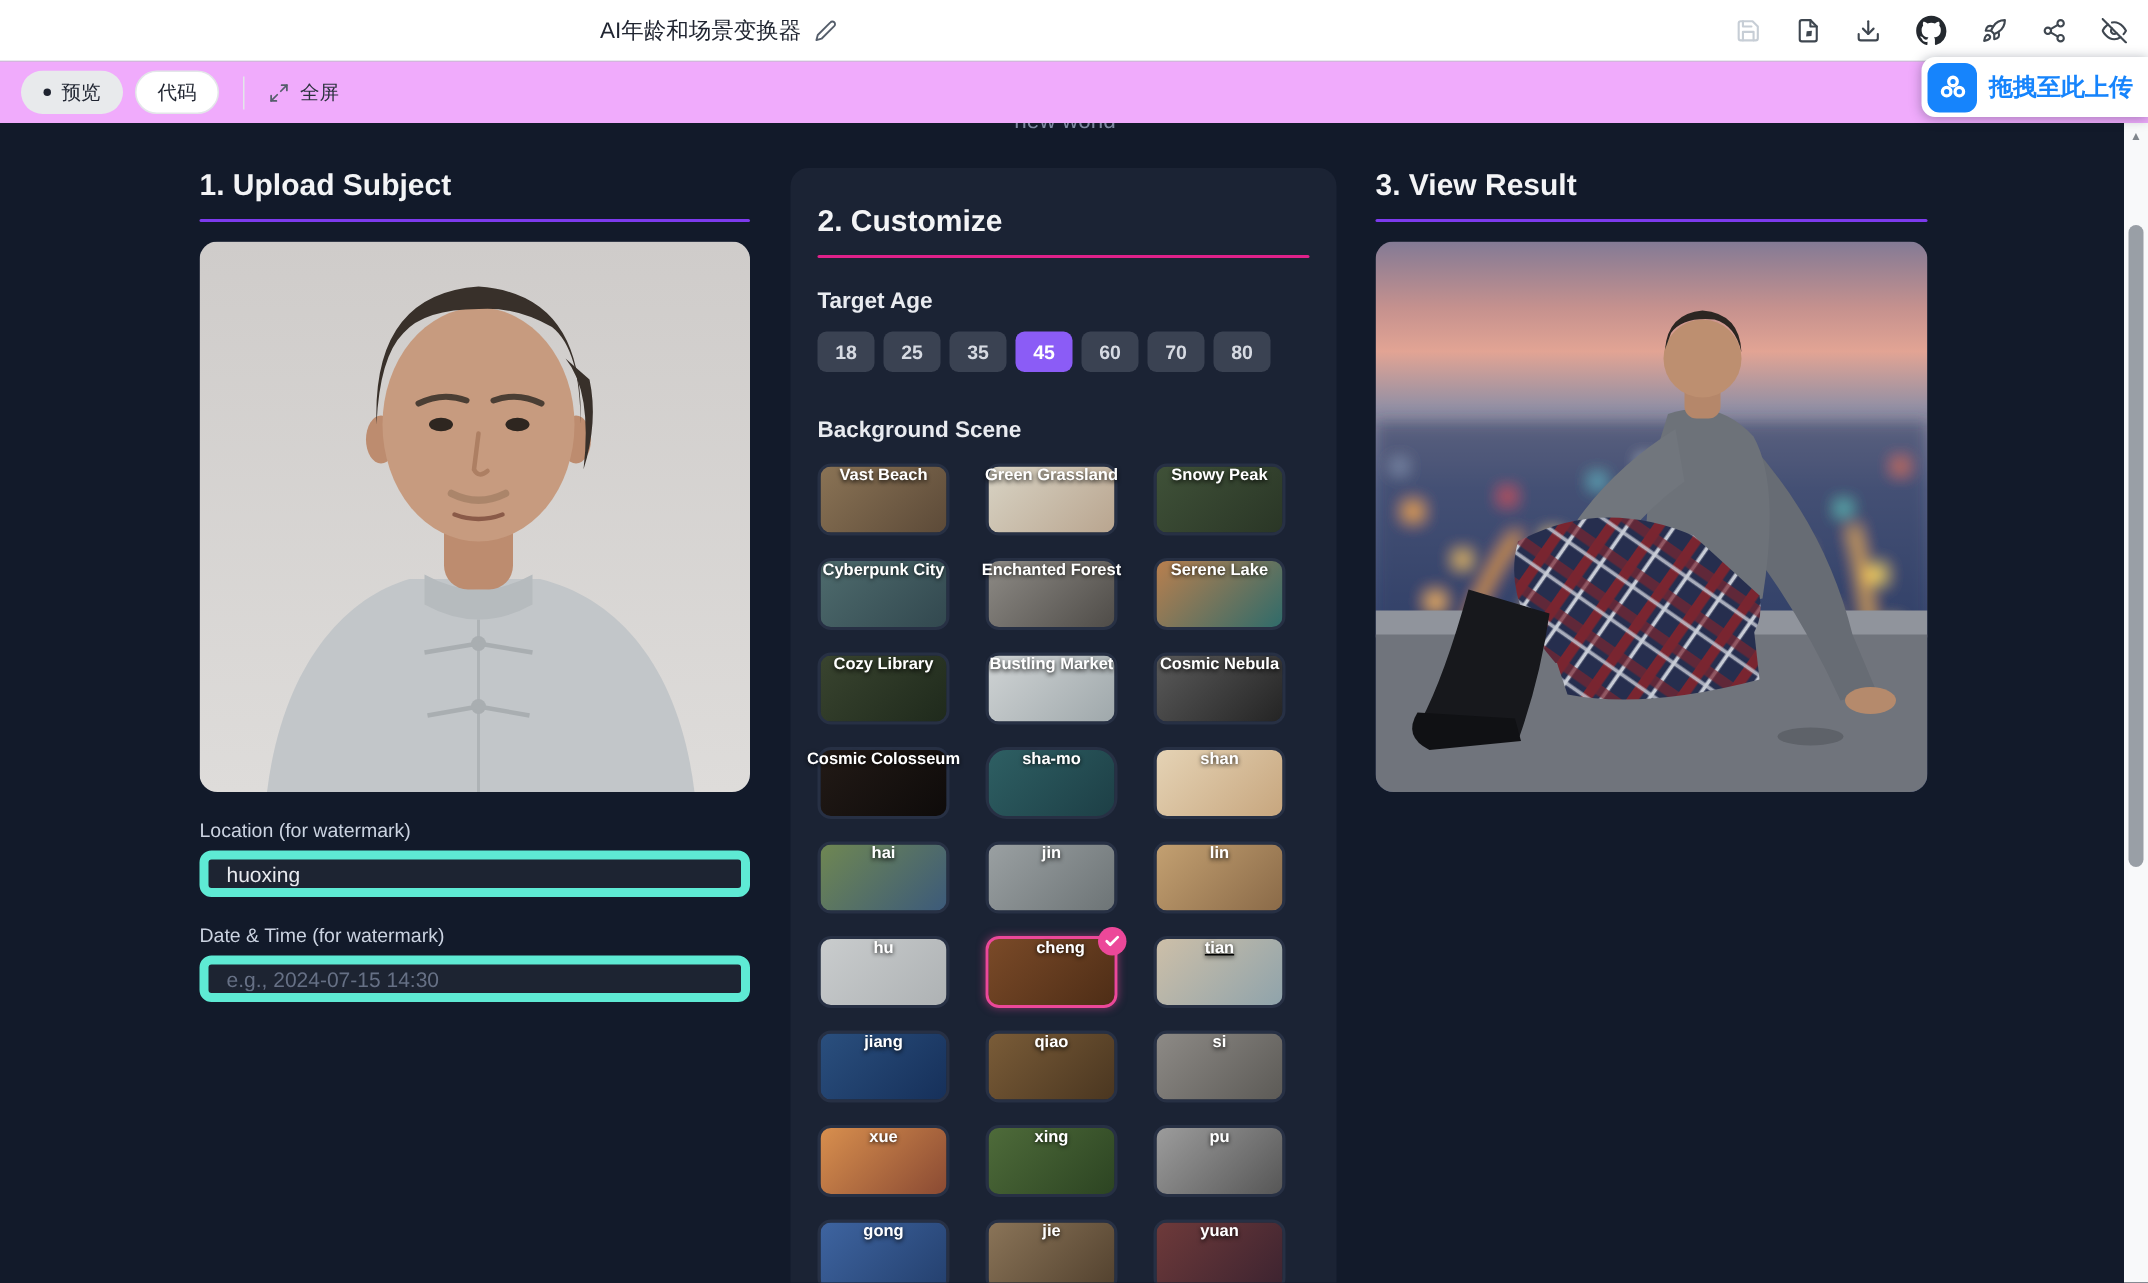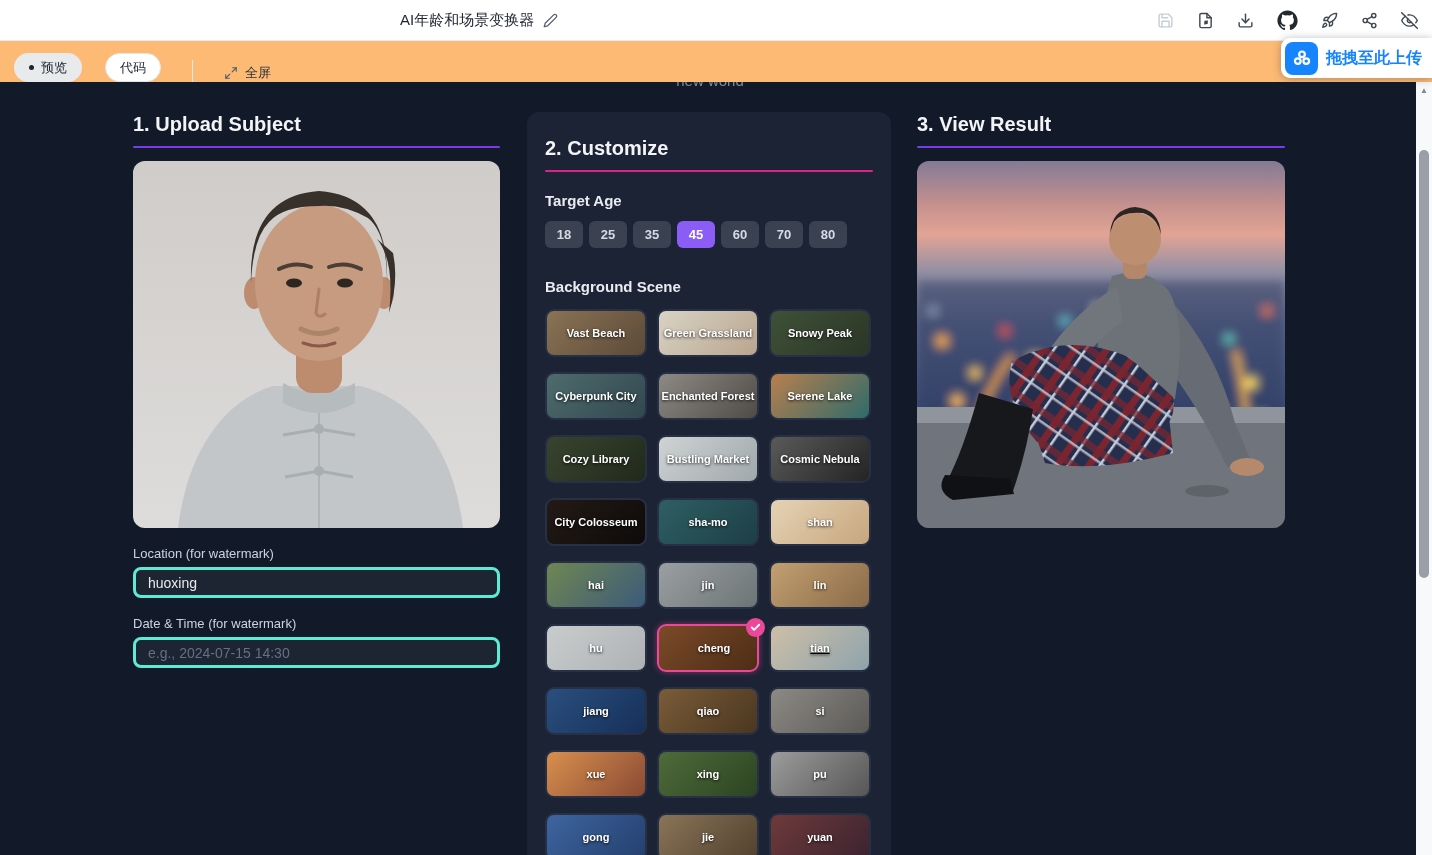--- a/index.html
+++ b/index.html
@@ -12,22 +12,22 @@
   .title-wrap { position:absolute; left:400px; top:0; height:41px; display:flex; align-items:center; gap:9px; }
   .app-title { font-size:15px; color:#1f2430; }
   .icon-slot svg { display:block; }
   .edit-pencil { color:#555e6b; cursor:pointer; }
   .titlebar-icons { position:absolute; right:14px; top:0; height:41px; display:flex; align-items:center; gap:23px; }
   .titlebar-icon { color:#3f4750; cursor:pointer; display:flex; align-items:center; }
   .titlebar-icon.disabled { color:#c7ced6; }
   .titlebar-icon.gh { color:#24292f; }
 
   
-  .toolbar { position:absolute; top:41px; left:0; width:1432px; height:41px; background:#fdba74;
-    display:flex; align-items:flex-end; padding-left:14px; z-index:30;gap:15px; }
+  .toolbar { position:absolute; top:41px; left:0; width:1432px; height:41px; background:#f0abfc;
+    display:flex; align-items:center; padding-left:14px; z-index:30; }
   .pill { height:29px; border-radius:15px; display:flex; align-items:center; gap:7px; padding:0 14px;
     font-size:13px; color:#1f2430; cursor:pointer; border:1px solid transparent; background:transparent; }
   .pill.active { background:#e8eaec; }
   .pill.outline { border-color:#e3e6e9; background:#fff; margin-left:8px; }
   .dot { width:5px; height:5px; border-radius:50%; background:#1f2430; }
   .tb-divider { width:1px; height:22px; background:#e3e6e9; margin:0 16px; }
   .tb-btn { display:flex; align-items:center; gap:7px; font-size:13px; color:#2a313c; cursor:pointer;
     background:none; border:none; font-family:inherit; }
   .tb-btn .icon-slot { color:#555e6b; }
 
@@ -52,35 +52,35 @@
   .left-col  { position:absolute; left:133px; top:30px; width:367px; }
   .right-col { position:absolute; left:917px; top:30px; width:368px; }
   .panel { position:absolute; left:527px; top:30px; width:364px; height:900px; background:#1b2334;
     border-radius:12px; padding:24px 18px 18px; }
 
   .photo-frame { margin-top:13px; width:100%; height:367px; border-radius:12px; overflow:hidden;
     background:#2a3142; }
   .photo-frame svg { display:block; width:100%; height:100%; }
 
   .field-label { margin-top:18px; font-size:13px; color:#cbd3e1; }
-  .text-input { margin-top:6px; width:100%; height:31px; background:#1d2432; border:3px solid #5eead4;
+  .text-input { margin-top:6px; width:100%; height:31px; background:#1d2432; border:6px solid #5eead4;
     border-radius:8px; padding:0 12px; color:#e8eaef; font-size:14px; font-family:inherit; outline:none; }
   .text-input::placeholder { color:#667085; }
 
   .sub-label { font-size:15px; font-weight:bold; color:#e9ebf0; }
   .tgt-age { margin-top:20px; }
   .age-row { margin-top:12px; display:flex; gap:6px; }
   .age-btn { width:38px; height:27px; border:none; border-radius:6px; background:#3a4252; color:#d6dae2;
     font-size:13px; font-weight:bold; cursor:pointer; font-family:inherit; }
   .age-btn.selected { background:#8b5cf6; color:#ffffff; }
 
   .bg-scene { margin-top:30px; }
   .scene-grid { margin-top:14px; display:grid; grid-template-columns:repeat(3,102px); gap:15px 10px; }
-  .tile { position:relative; width:102px; height:48px; border-radius:9px; border:2px solid #273044;
-    display:flex; align-items:center; justify-content:center; cursor:pointer; }
+  .tile { position:relative; width:88px; height:48px; border-radius:9px; border:2px solid #273044;
+    display:flex; justify-content:center; cursor:pointer; }
   .tile-label { color:#ffffff; font-size:11px; font-weight:bold; text-shadow:0 1px 3px rgba(0,0,0,.85);
     white-space:nowrap; }
   .tile.selected { border-color:#ec4899; box-shadow:0 0 6px rgba(236,72,153,.5);padding-left:12px; }
   .tile-badge { position:absolute; top:-8px; right:-8px; width:19px; height:19px; border-radius:50%;
     background:#ec4899; color:#fff; display:flex; align-items:center; justify-content:center; }
 
   
   .scrollbar { position:absolute; top:82px; right:0; width:16px; height:773px; background:#f8f9fa; z-index:20; }
   .scroll-arrow { position:absolute; top:2px; left:0; width:16px; height:14px; color:#80868d;
     font-size:8px; text-align:center; line-height:14px; cursor:pointer; }
@@ -267,23 +267,23 @@
         <div class="tile" style="background: linear-gradient(135deg, rgb(57, 68, 47), rgb(31, 42, 28));">
           <span class="tile-label">Cozy Library</span>
         </div>
         <div class="tile" style="background: linear-gradient(135deg, rgb(207, 211, 212), rgb(159, 168, 171));">
           <span class="tile-label">Bustling Market</span>
         </div>
         <div class="tile" style="background: linear-gradient(135deg, rgb(90, 90, 90), rgb(36, 36, 36));">
           <span class="tile-label">Cosmic Nebula</span>
         </div>
         <div class="tile" style="background: linear-gradient(135deg, rgb(34, 26, 22), rgb(14, 11, 10));">
-          <span class="tile-label">City Colosseum</span>
-        </div>
-        <div class="tile" style="background: linear-gradient(135deg, rgb(46, 95, 99), rgb(29, 63, 70));">
+          <span class="tile-label">Cosmic Colosseum</span>
+        </div>
+        <div class="tile" style="background: linear-gradient(135deg, rgb(46, 95, 99), rgb(29, 63, 70)); border-radius: 14px;">
           <span class="tile-label">sha-mo</span>
         </div>
         <div class="tile" style="background: linear-gradient(135deg, rgb(229, 211, 181), rgb(199, 166, 126));">
           <span class="tile-label">shan</span>
         </div>
         <div class="tile" style="background: linear-gradient(135deg, rgb(111, 135, 82), rgb(60, 90, 122));">
           <span class="tile-label">hai</span>
         </div>
         <div class="tile" style="background: linear-gradient(135deg, rgb(154, 160, 162), rgb(109, 116, 118));">
           <span class="tile-label">jin</span>

